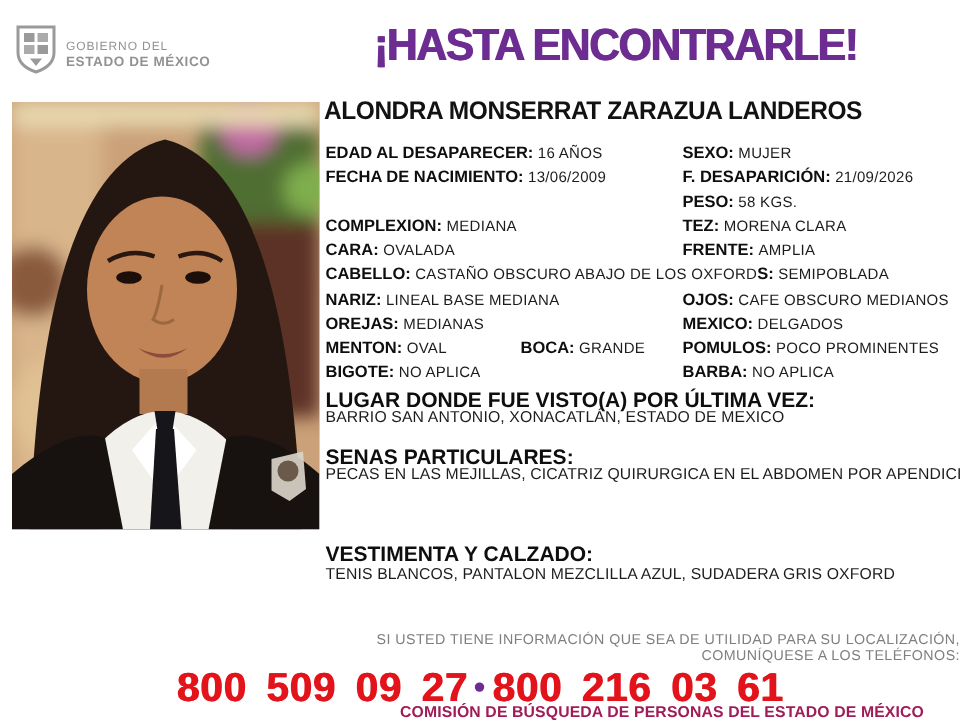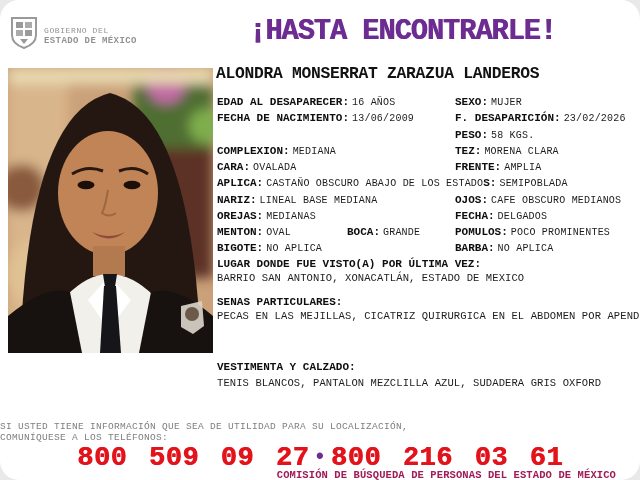--- a/index.html
+++ b/index.html
@@ -5,21 +5,21 @@
   :root{
     --accent_purple:#6D2C91;
     --phone_red:#E3131B;
     --commission_color:#A01C58;
     --logo_gray:#929292;
     --footer_gray:#7F7F7F;
   }
   html,body{margin:0;padding:0;background:#e9e9e9;}
   .poster{
     position:relative;width:640px;height:480px;background:#ffffff;
-    font-family:Liberation Mono, monospace;overflow:hidden;margin:0 auto;border-radius:19px;
+    font-family:Liberation Sans, sans-serif;overflow:hidden;margin:0 auto;
   }
   
   .logo{position:absolute;left:10px;top:16px;display:flex;align-items:center;gap:6px;}
   .logo-text{color:var(--logo_gray);line-height:10px;}
   .logo-l1{font-size:8px;letter-spacing:.6px;}
   .logo-l2{font-size:9px;font-weight:bold;letter-spacing:.4px;text-align:right;}
   .title{
     position:absolute;left:249px;top:14px;color:var(--accent_purple);
     font-size:30px;font-weight:bold;letter-spacing:-1px;white-space:nowrap;
     transform:scaleX(.95);transform-origin:left top;
@@ -33,24 +33,24 @@
     letter-spacing:-.3px;white-space:nowrap;transform:scaleX(.96);transform-origin:left top;color:#121212;
   }
   
   .drow{position:absolute;left:217px;width:420px;height:14px;font-size:10px;white-space:nowrap;color:#1c1c1c;}
   .lbl{font-weight:bold;font-size:11px;color:#0e0e0e;}
   .val{font-size:10px;margin-left:3px;letter-spacing:.2px;}
   .cl{position:absolute;left:0;}
   .cr{position:absolute;left:238px;}
   .cm{position:absolute;left:130px;}
   .flowrow .fc{display:inline;}
-  .sechead{position:absolute;left:217px;font-size:11px;font-weight:bold;color:#0e0e0e;white-space:nowrap;}
+  .sechead{position:absolute;left:217px;font-size:14px;font-weight:bold;color:#0e0e0e;white-space:nowrap;}
   .secval{position:absolute;left:217px;font-size:10.5px;color:#1c1c1c;white-space:nowrap;letter-spacing:.1px;}
   
-  .finfo{position:absolute;left:0;top:421px;width:640px;text-align:left;
+  .finfo{position:absolute;left:0;top:421px;width:640px;text-align:right;
     color:var(--footer_gray);font-size:9.5px;line-height:11px;letter-spacing:.3px;}
   .phones{position:absolute;left:0;top:443px;width:640px;text-align:center;
     color:var(--phone_red);font-size:27px;font-weight:bold;letter-spacing:.5px;word-spacing:5px;
     white-space:nowrap;text-shadow:.7px 0 0 currentColor;}
   .psep{color:var(--accent_purple);font-size:22px;vertical-align:2px;padding:0 4px;text-shadow:none;}
   .commission{position:absolute;left:0;top:469px;width:616px;text-align:right;
     color:var(--commission_color);font-size:10.5px;font-weight:bold;letter-spacing:.1px;white-space:nowrap;}
 </style>
 </head>
 <body>
@@ -129,43 +129,43 @@
   </div>
 
   <div class="name">ALONDRA MONSERRAT ZARAZUA LANDEROS</div>
 
   <div class="drow" style="top:96px">
     <span class="cl"><span class="lbl">EDAD AL DESAPARECER:</span><span class="val">16 AÑOS</span></span>
     <span class="cr"><span class="lbl">SEXO:</span><span class="val">MUJER</span></span>
   </div>
   <div class="drow" style="top:112px">
     <span class="cl"><span class="lbl">FECHA DE NACIMIENTO:</span><span class="val">13/06/2009</span></span>
-    <span class="cr"><span class="lbl">F. DESAPARICIÓN:</span><span class="val">23/02/2026</span></span>
+    <span class="cr"><span class="lbl">F. DESAPARICIÓN:</span><span class="val">21/09/2026</span></span>
   </div>
   <div class="drow" style="top:129px">
     <span class="cr"><span class="lbl">PESO:</span><span class="val">58 KGS.</span></span>
   </div>
   <div class="drow" style="top:145px">
     <span class="cl"><span class="lbl">COMPLEXION:</span><span class="val">MEDIANA</span></span>
     <span class="cr"><span class="lbl">TEZ:</span><span class="val">MORENA CLARA</span></span>
   </div>
   <div class="drow" style="top:161px">
     <span class="cl"><span class="lbl">CARA:</span><span class="val">OVALADA</span></span>
     <span class="cr"><span class="lbl">FRENTE:</span><span class="val">AMPLIA</span></span>
   </div>
   <div class="drow flowrow" style="top:177px">
-    <span class="fc"><span class="lbl">APLICA:</span><span class="val">CASTAÑO OBSCURO ABAJO DE LOS ESTADO</span></span><span class="fc"><span class="lbl">S:</span><span class="val">SEMIPOBLADA</span></span>
+    <span class="fc"><span class="lbl">CABELLO:</span><span class="val">CASTAÑO OBSCURO ABAJO DE LOS OXFORD</span></span><span class="fc"><span class="lbl">S:</span><span class="val">SEMIPOBLADA</span></span>
   </div>
   <div class="drow" style="top:194px">
     <span class="cl"><span class="lbl">NARIZ:</span><span class="val">LINEAL BASE MEDIANA</span></span>
     <span class="cr"><span class="lbl">OJOS:</span><span class="val">CAFE OBSCURO MEDIANOS</span></span>
   </div>
   <div class="drow" style="top:210px">
     <span class="cl"><span class="lbl">OREJAS:</span><span class="val">MEDIANAS</span></span>
-    <span class="cr"><span class="lbl">FECHA:</span><span class="val">DELGADOS</span></span>
+    <span class="cr"><span class="lbl">MEXICO:</span><span class="val">DELGADOS</span></span>
   </div>
   <div class="drow" style="top:242px">
     <span class="cl"><span class="lbl">BIGOTE:</span><span class="val">NO APLICA</span></span>
     <span class="cr"><span class="lbl">BARBA:</span><span class="val">NO APLICA</span></span>
   </div>
   <div class="drow" style="top:226px">
     <span class="cl"><span class="lbl">MENTON:</span><span class="val">OVAL</span></span>
     <span class="cm"><span class="lbl">BOCA:</span><span class="val">GRANDE</span></span>
     <span class="cr"><span class="lbl">POMULOS:</span><span class="val">POCO PROMINENTES</span></span>
   </div>

